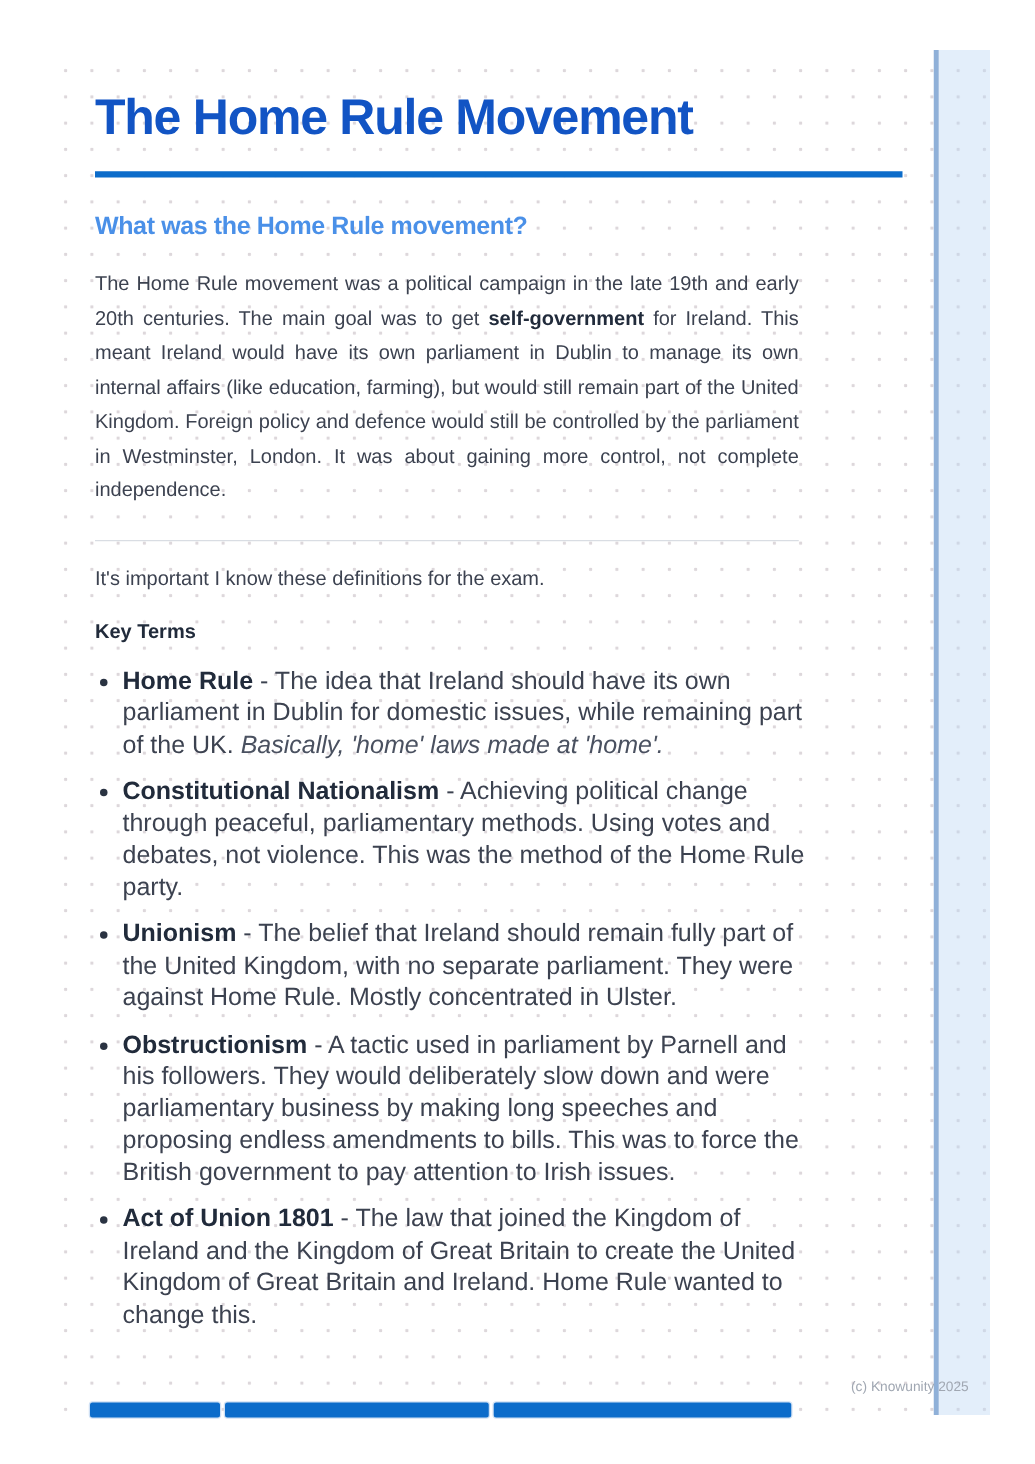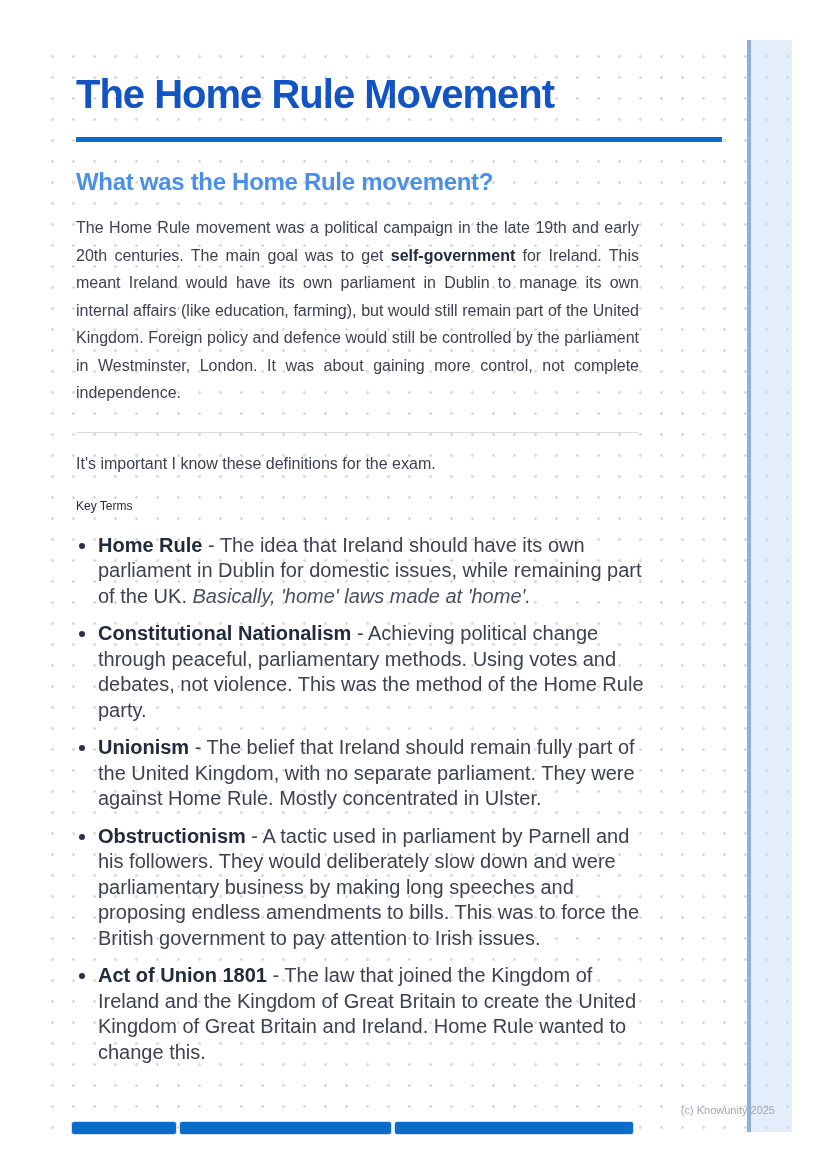--- a/index.html
+++ b/index.html
@@ -59,21 +59,21 @@
     color: var(--title_blue, #1254c4);
   }
   .title-rule {
     margin-top: 21px;
     width: 646px;
     height: 5px;
     background: var(--accent_blue, #0c6cca);
   }
   h2.section-heading {
     margin: 26px 0 0 0;
-    font-size: 24px;
+    font-size: 20px;
     line-height: 27px;
     font-weight: bold;
     letter-spacing: -0.3px;
     color: var(--heading_blue, #4a90e8);
   }
   p.body-para {
     margin: 19px 0 0 0;
     width: 563px;
     font-size: 16px;
     line-height: 27.5px;
@@ -89,23 +89,23 @@
   }
   p.intro-line {
     margin: 19px 0 0 0;
     width: 563px;
     font-size: 16px;
     line-height: 23px;
     color: #3c4250;
   }
   h3.subhead {
     margin: 21px 0 0 0;
-    font-size: 12px;
+    font-size: 16px;
     line-height: 20px;
-    font-weight: normal;
+    font-weight: bold;
     color: #212b3b;
   }
   ul.term-list {
     margin: 17px 0 0 0;
     padding: 0 0 0 22px;
     width: 560px;
   }
   ul.term-list li {
     margin: 0 0 12px 0;
     font-size: 20px;

